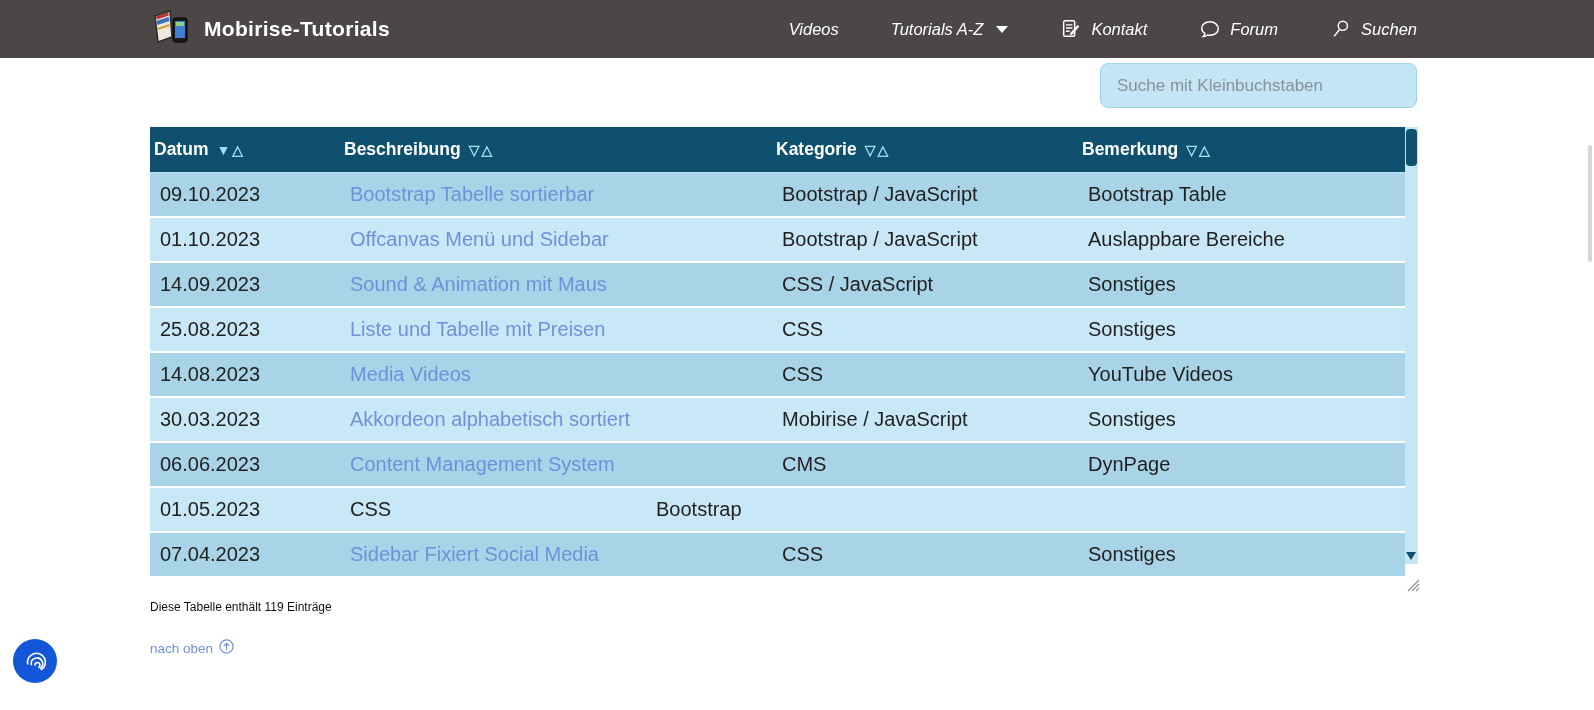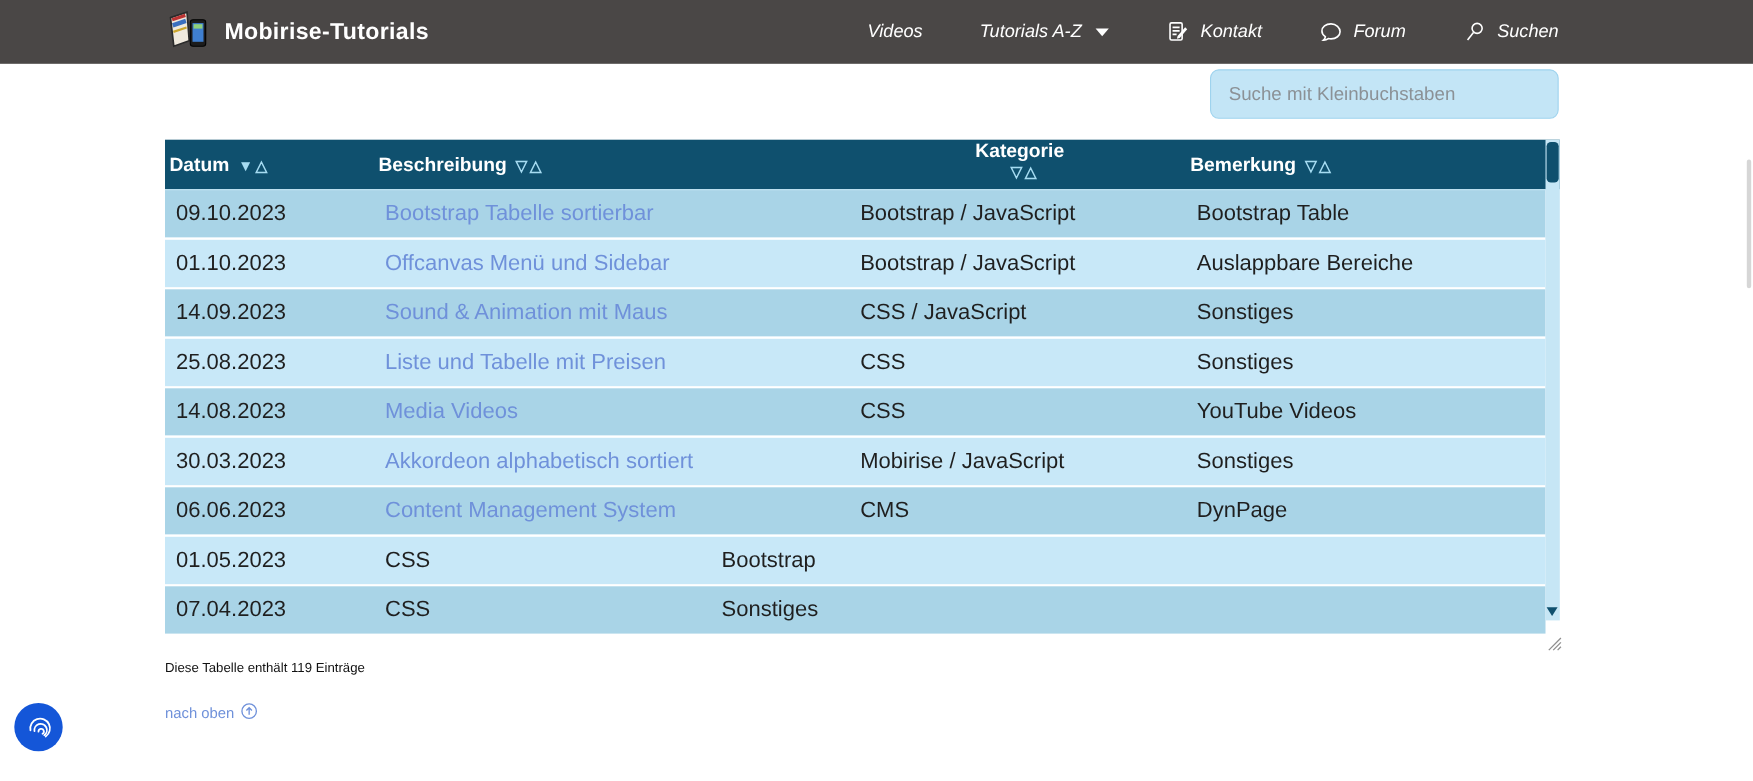--- a/index.html
+++ b/index.html
@@ -23,21 +23,21 @@
   .search-input { width:317px; height:45px; background:#c3e5f6; border:1px solid #9ed3ee;
                   border-radius:8px; padding:4px 16px; font-size:17px; color:#555;
                   font-family:"Liberation Sans", sans-serif; outline:none; }
   .search-input::placeholder { color:#8b9196; opacity:1; }
 
   
   .table-box { position:absolute; left:150px; top:127px; width:1268px; height:451px; }
   .thead { display:flex; height:45px; background:#0f506e; color:#ffffff;
            font-weight:bold; font-size:17.5px; }
   .th { display:flex; align-items:center; padding-left:4px; }
-  .c1 { width:190px; } .c2 { width:432px; } .c3 { width:306px;flex-direction:column; } .c4 { width:327px; }
+  .c1 { width:190px; } .c2 { width:432px; } .c3 { width:306px; } .c4 { width:327px; }
   .sort { margin-left:8px; font-size:14px; color:#a6dcf2; letter-spacing:1px; cursor:pointer; }
   .sort .asc { margin-left:1px; }
   .rows { position:absolute; left:0; top:45px; width:1255px; }
   .tr { display:flex; height:45px; align-items:center; font-size:20px; color:#1f1f1f;
         border-top:2px solid #ffffff; }
   .tr:first-child { border-top:1px solid #bfe2f2; height:44px; }
   .tr.odd  { background:#a9d4e7; }
   .tr.even { background:#c8e8f8; }
   .td { padding-left:10px; overflow:hidden; white-space:nowrap; }
   .td a { color:#6f91da; text-decoration:none; cursor:pointer; }
@@ -190,20 +190,21 @@
       <div class="td c3">CMS</div>
       <div class="td c4">DynPage</div>
     </div>
     <div class="tr even">
       <div class="td c1">01.05.2023</div>
       <div class="td c3">CSS</div>
       <div class="td c4">Bootstrap</div>
     </div>
     <div class="tr odd">
       <div class="td c1">07.04.2023</div>
+      <div class="td c2"><a>Sidebar Fixiert Social Media</a></div>
       <div class="td c3">CSS</div>
       <div class="td c4">Sonstiges</div>
     </div>
   </div>
 
   <div class="tscroll">
     <div class="tthumb"></div>
     <div class="tarrow"></div>
   </div>
   <div class="grip">

